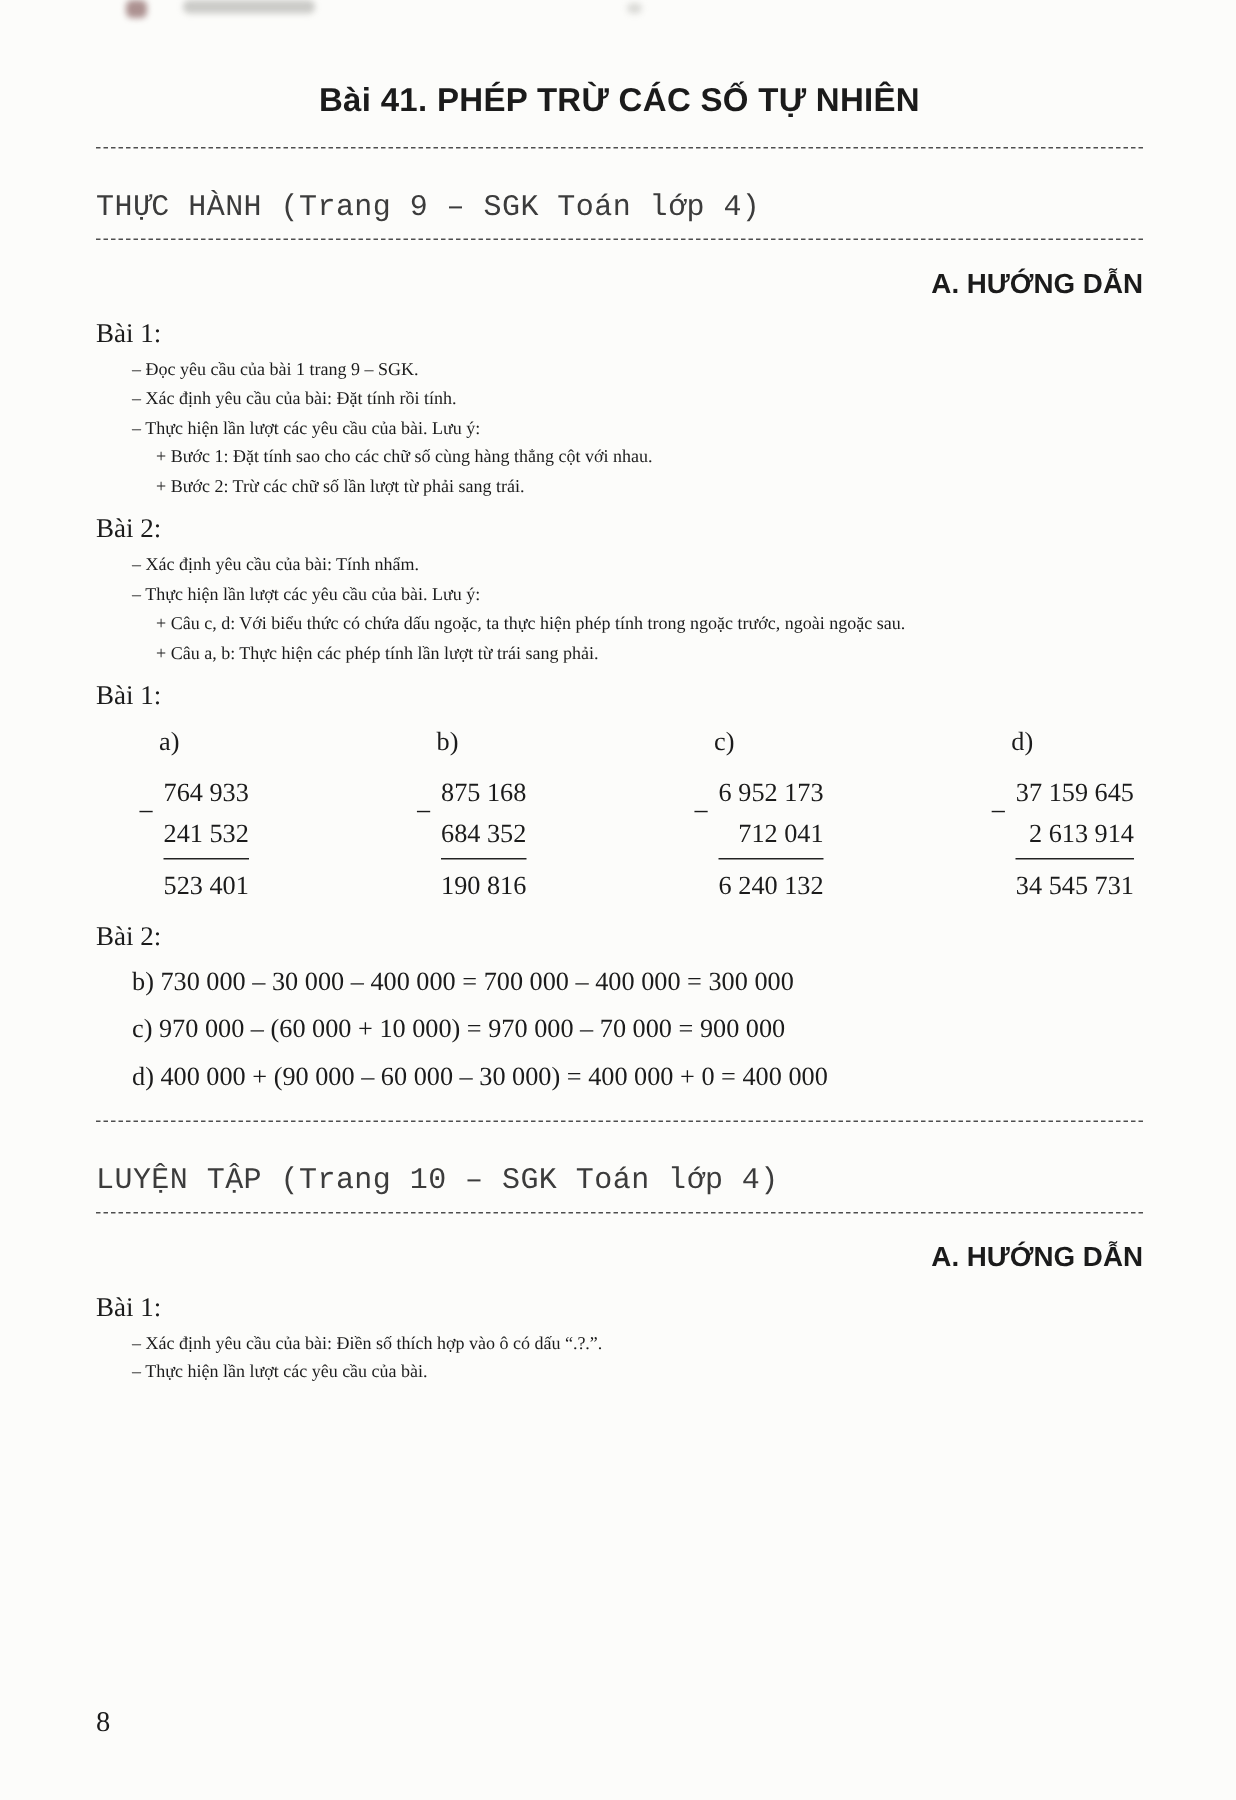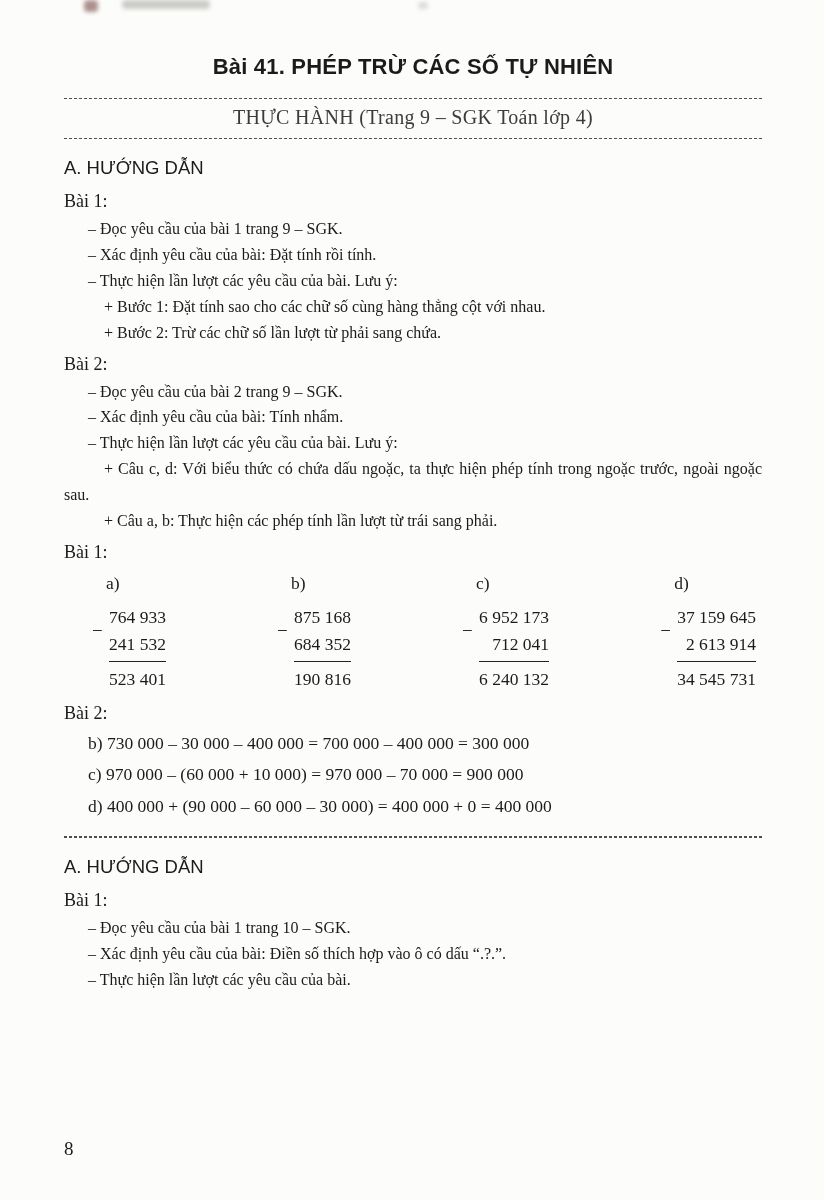--- a/index.html
+++ b/index.html
@@ -33,42 +33,43 @@
     margin: 10px 0 18px 0;
     letter-spacing: .2px;
   }
   .rule {
     border: 0;
     border-top: 1.6px dashed #4e4e4e;
     height: 0;
     margin: 0;
   }
   .section-header {
-    font-family: Liberation Serif, serif;
+    font-family: Liberation Mono, monospace;
     font-weight: 400;
     font-size: 20px;
     color: #3c3c3c;
-    text-align: center;
+    text-align: left;
     padding: 7px 0 9px 0;
     letter-spacing: .3px;
+    margin-top: 21px;
   }
   .subheading {
     font-family: "Liberation Sans", sans-serif;
-    font-weight: normal;
+    font-weight: bold;
     font-size: 18.5px;
-    text-align: left;
+    text-align: right;
     margin: 18px 0 12px 0;
   }
   .ex-label {
     font-weight: normal;
     font-size: 18px;
     margin: 8px 0 4px 0;
   }
   .item {
-    font-size: 16px;
+    font-size: 12px;
     line-height: 1.62;
     margin: 0;
     text-align: justify;
     text-indent: 24px;
   }
   .item.plus { text-indent: 40px; }
 
   
   .problems-row {
     display: flex;
@@ -131,24 +132,23 @@
   <div class="section-header">THỰC HÀNH (Trang 9 – SGK Toán lớp 4)</div>
   <hr class="rule">
 
   <h2 class="subheading">A. HƯỚNG DẪN</h2>
 
   <p class="ex-label">Bài 1:</p>
   <p class="item">– Đọc yêu cầu của bài 1 trang 9 – SGK.</p>
   <p class="item">– Xác định yêu cầu của bài: Đặt tính rồi tính.</p>
   <p class="item">– Thực hiện lần lượt các yêu cầu của bài. Lưu ý:</p>
   <p class="item plus">+ Bước 1: Đặt tính sao cho các chữ số cùng hàng thẳng cột với nhau.</p>
-  <p class="item plus">+ Bước 2: Trừ các chữ số lần lượt từ phải sang chứa.</p>
+  <p class="item plus">+ Bước 2: Trừ các chữ số lần lượt từ phải sang trái.</p>
 
   <p class="ex-label">Bài 2:</p>
-  <p class="item">– Đọc yêu cầu của bài 2 trang 9 – SGK.</p>
   <p class="item">– Xác định yêu cầu của bài: Tính nhẩm.</p>
   <p class="item">– Thực hiện lần lượt các yêu cầu của bài. Lưu ý:</p>
   <p class="item plus">+ Câu c, d: Với biểu thức có chứa dấu ngoặc, ta thực hiện phép tính trong ngoặc trước, ngoài ngoặc sau.</p>
   <p class="item plus">+ Câu a, b: Thực hiện các phép tính lần lượt từ trái sang phải.</p>
 
 
   <p class="ex-label">Bài 1:</p>
 
   <div class="problems-row">
 
@@ -195,24 +195,24 @@
   </div>
 
   <p class="ex-label">Bài 2:</p>
   <p class="eq">b) 730 000 – 30 000 – 400 000 = 700 000 – 400 000 = 300 000</p>
   <p class="eq">c) 970 000 – (60 000 + 10 000) = 970 000 – 70 000 = 900 000</p>
   <p class="eq">d) 400 000 + (90 000 – 60 000 – 30 000) = 400 000 + 0 = 400 000</p>
 
   <div class="spacer-lg"></div>
 
   <hr class="rule">
+  <div class="section-header">LUYỆN TẬP (Trang 10 – SGK Toán lớp 4)</div>
   <hr class="rule">
 
   <h2 class="subheading">A. HƯỚNG DẪN</h2>
 
   <p class="ex-label">Bài 1:</p>
-  <p class="item">– Đọc yêu cầu của bài 1 trang 10 – SGK.</p>
   <p class="item">– Xác định yêu cầu của bài: Điền số thích hợp vào ô có dấu “.?.”.</p>
   <p class="item">– Thực hiện lần lượt các yêu cầu của bài.</p>
 
   <div class="page-number">8</div>
 
 </div>
 
 </body></html>

